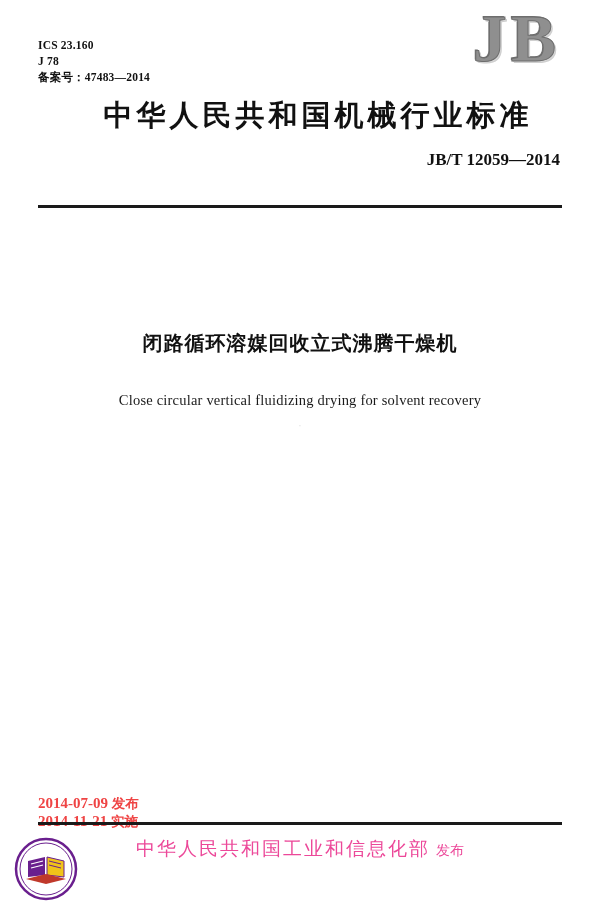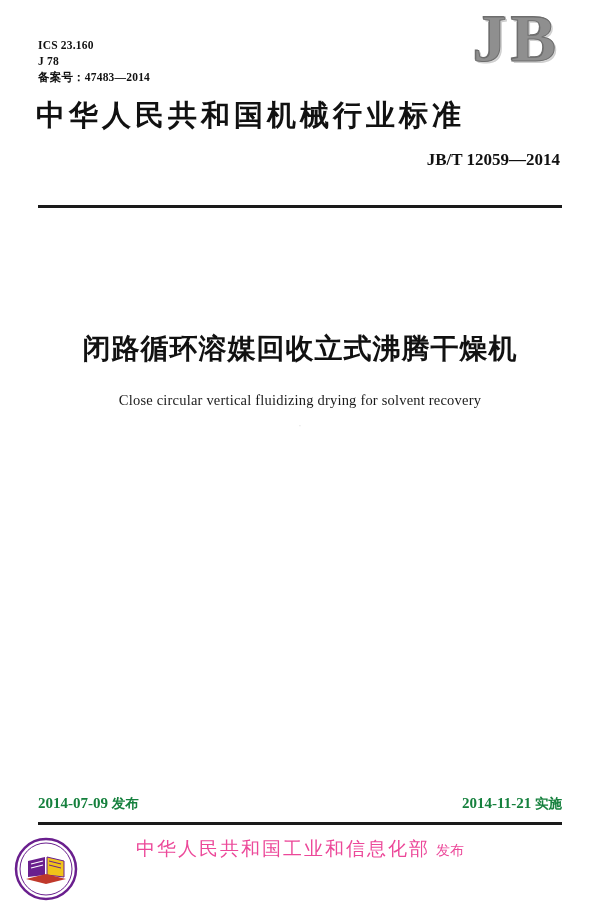--- a/index.html
+++ b/index.html
@@ -51,21 +51,21 @@
     margin-left: 24px;
     -webkit-text-stroke: 1px #6d6d6d;
   }
 
   
   .std-title {
     position: absolute;
     left: 0;
     right: 0;
     top: 96px;
-    text-align: left;
+    text-align: center;
     font-family: "DejaVu Sans", "Liberation Sans", sans-serif;
     font-weight: bold;
     font-size: 29px;
     letter-spacing: 4px;
     color: #111;
     white-space: nowrap;
     margin-left: 36px;
   }
 
   .std-number {
@@ -90,21 +90,21 @@
 
   
   .doc-title-cn {
     position: absolute;
     left: 0;
     right: 0;
     top: 330px;
     text-align: center;
     font-family: "DejaVu Sans", "Liberation Sans", sans-serif;
     font-weight: bold;
-    font-size: 28px;
+    font-size: 20px;
     letter-spacing: 1px;
     color: #111;
   }
   .doc-title-en {
     position: absolute;
     left: 0;
     right: 0;
     top: 392px;
     text-align: center;
     font-family: Liberation Serif, serif;
@@ -128,21 +128,22 @@
     position: absolute;
     left: 38px;
     right: 38px;
     top: 795px;
     display: flex;
     justify-content: space-between;
     align-items: baseline;
     font-family: "Liberation Serif", serif;
     font-weight: bold;
     font-size: 15px;
-    color: #15803d;
+    color: #ef4444;
+    flex-direction: column;
   }
   .date-row .cn {
     font-family: "DejaVu Sans", "Liberation Sans", sans-serif;
     font-size: 13.5px;
     font-weight: bold;
   }
 
   .rule-bottom {
     position: absolute;
     left: 38px;

